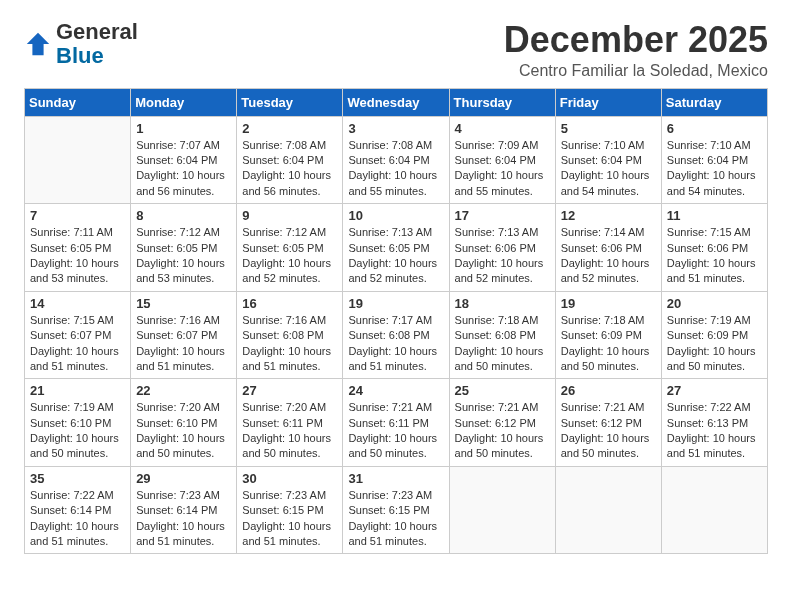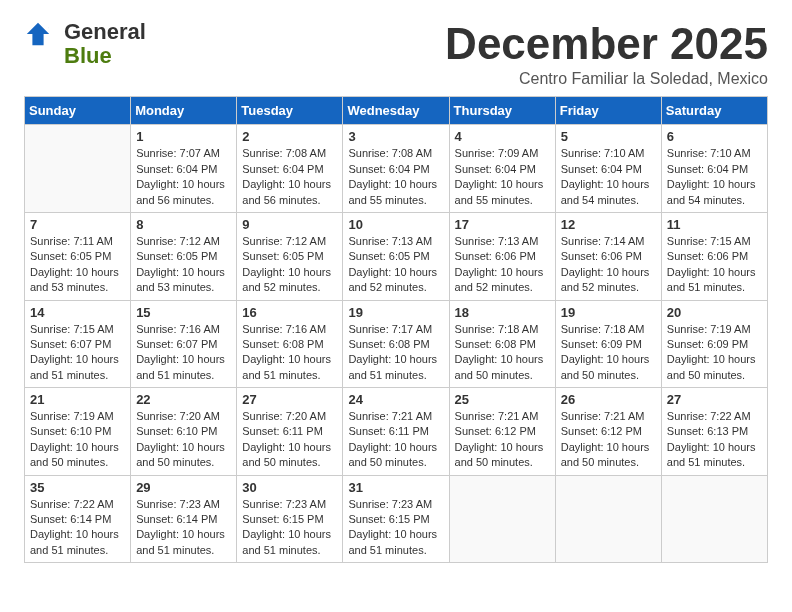--- a/index.html
+++ b/index.html
@@ -11,38 +11,39 @@
       padding: 20px 24px;
     }
     .header {
       display: flex;
       align-items: flex-start;
       justify-content: space-between;
       margin-bottom: 8px;
     }
     .logo {
       display: flex;
-      gap: 12px;
+      align-items: center;
+      gap: 4px;
     }
     .logo-text {
       font-size: 22px;
       font-weight: bold;
       line-height: 1.1;
     }
     .logo-general { color: #333; }
-    .logo-blue { color: #4d7c0f; margin-top: 24px; }
+    .logo-blue { color: #0369a1; margin-top: 24px; }
     .logo-icon {
       width: 28px;
       height: 28px;
     }
     .title-block {
       text-align: right;
     }
     .month-title {
-      font-size: 44px;
+      font-size: 36px;
       font-weight: bold;
       color: #333;
       line-height: 1.1;
     }
     .subtitle {
       font-size: 16px;
       color: #555;
       margin-top: 2px;
     }
     .calendar {

